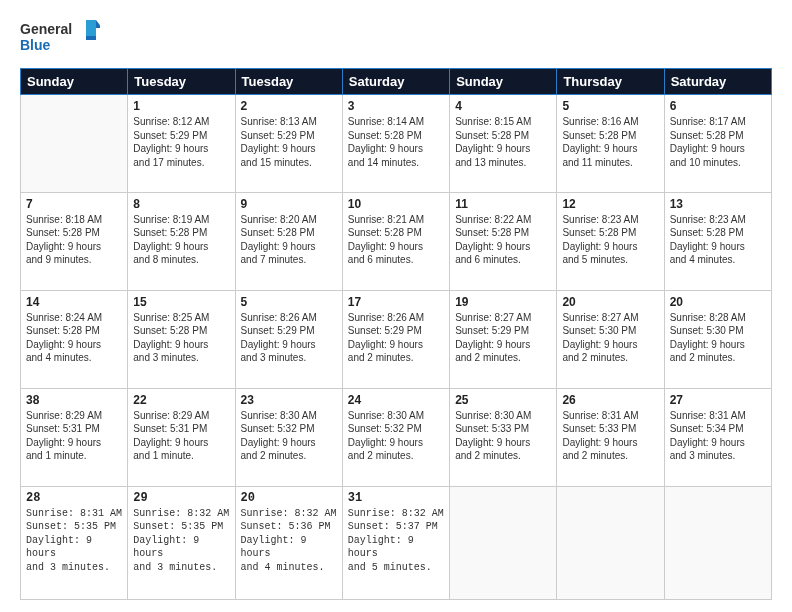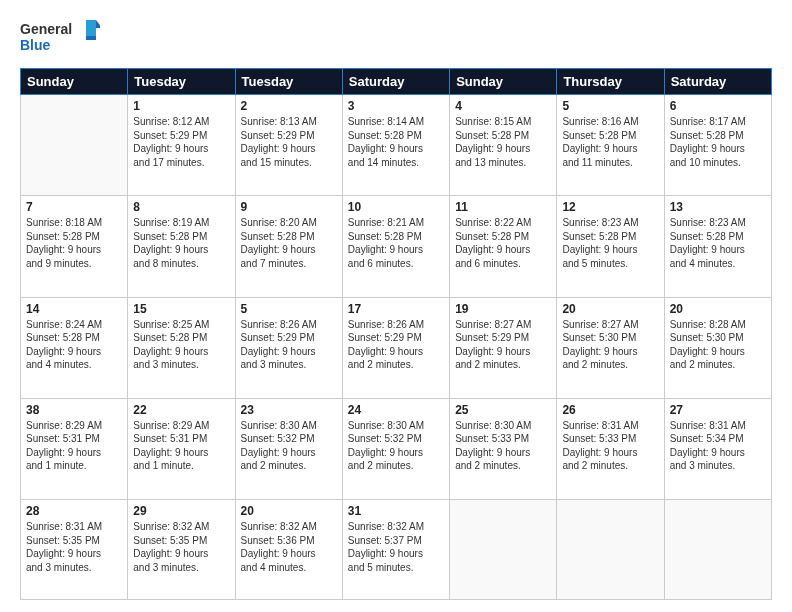--- a/index.html
+++ b/index.html
@@ -78,20 +78,21 @@
     .day-info {
       font-size: 10px;
       color: #333;
       line-height: 1.35;
     }
     tr.week-row td {
       height: 80px;
     }
     tr.week-row-last td {
       height: 72px;
+      font-family: Liberation Mono, monospace;
     }
   </style>
 </head>
 <body>
 
 <div class="page">
   <div class="header">
     <div class="logo">
   <svg width="80" height="40" viewBox="0 0 80 40">
     <text x="0" y="16" font-size="14" font-weight="bold" fill="#333" font-family="Arial">General</text>

